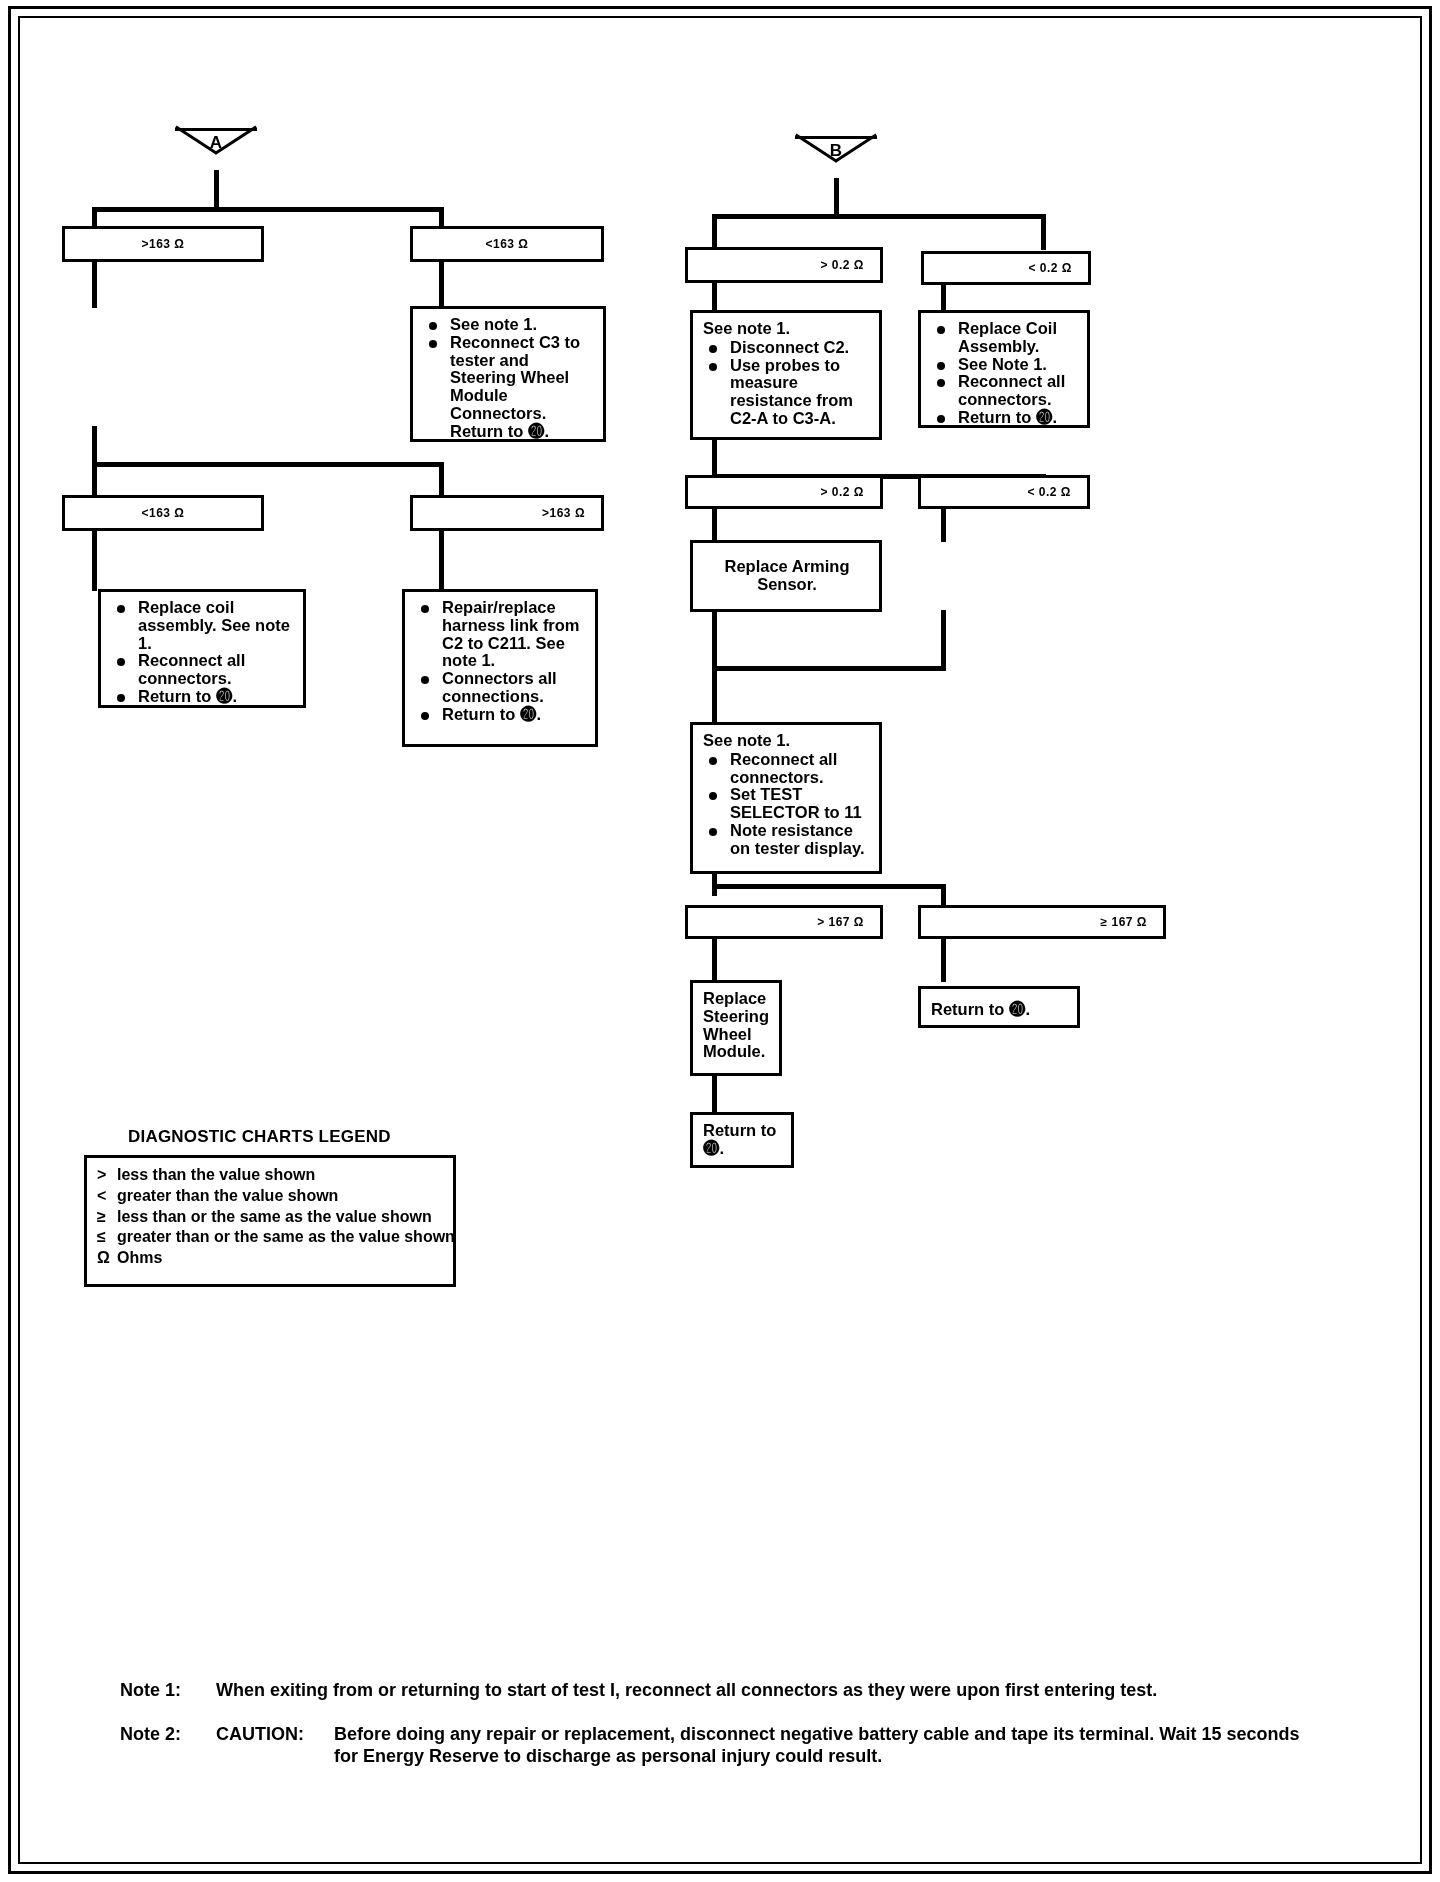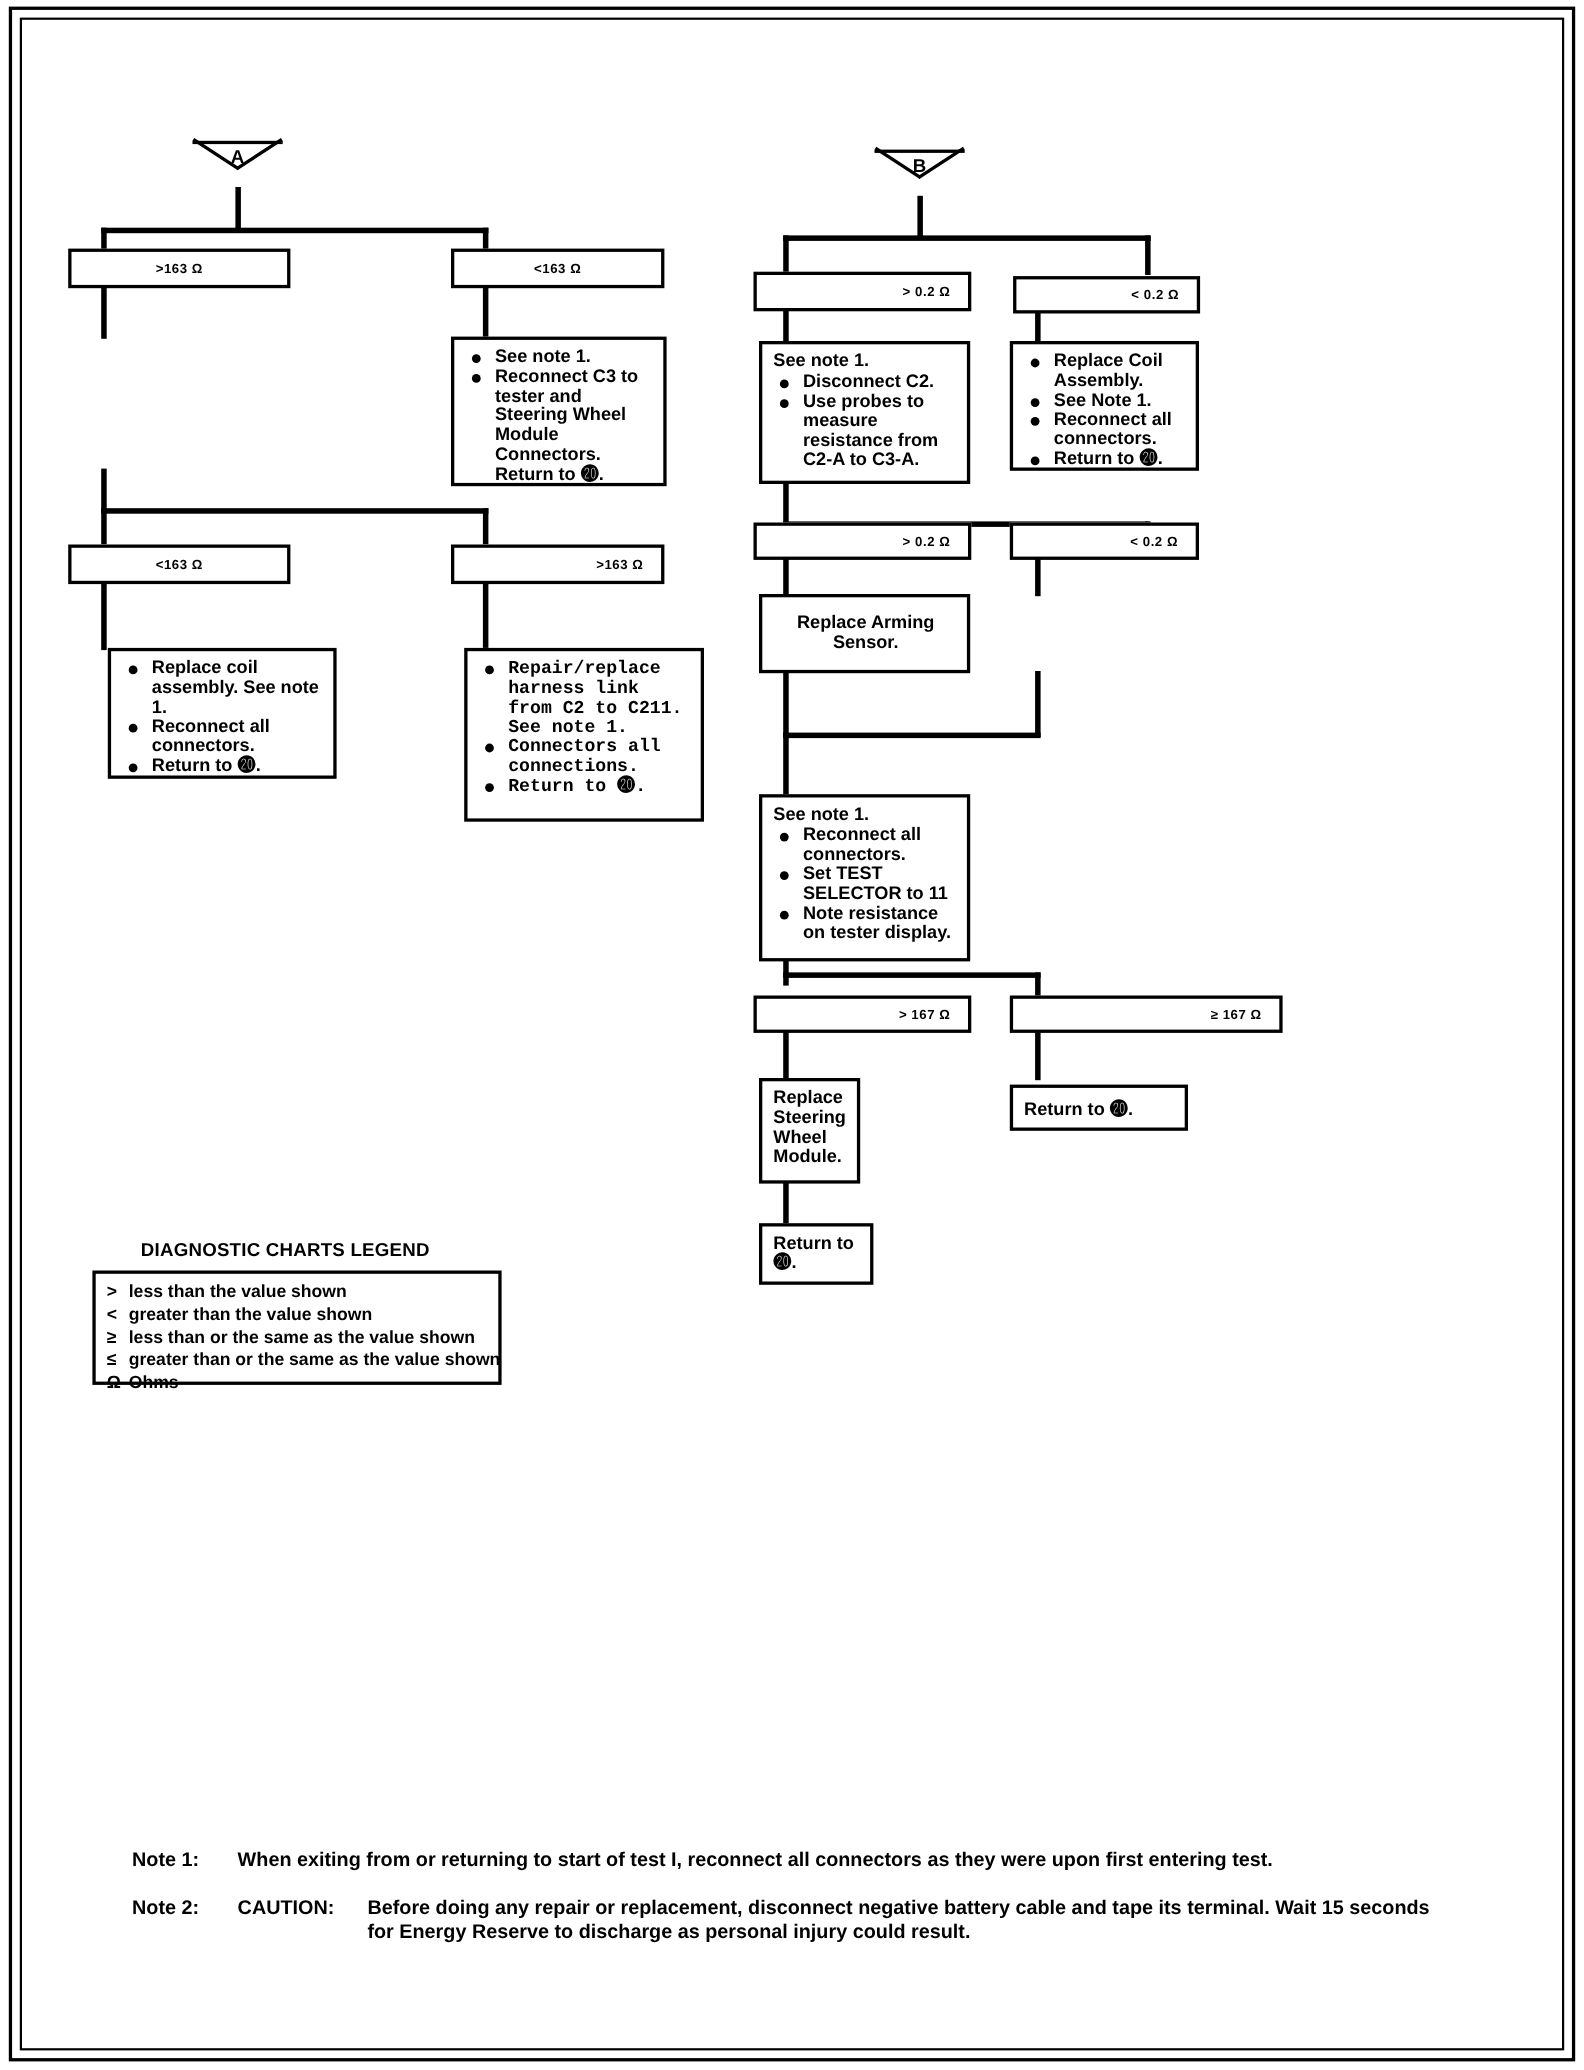--- a/index.html
+++ b/index.html
@@ -109,21 +109,21 @@
   <div class="ln lnv" style="left:439px;top:529px;height:62px;"></div>
 
   <div class="box tbox" style="left:62px;top:589px;width:208px;height:119px;margin-left:36px;">
     <ul class="bl">
       <li>Replace coil assembly. See note 1.</li>
       <li>Reconnect  all connectors.</li>
       <li>Return to ⓴.</li>
     </ul>
   </div>
 
-  <div class="box tbox" style="left:422px;top:589px;width:218px;height:158px;font-family:Liberation Mono, monospace;">
+  <div class="box tbox" style="left:402px;top:589px;width:196px;height:158px;">
     <ul class="bl">
       <li>Repair/replace harness link from C2 to C211. See note 1.</li>
       <li>Connectors all connections.</li>
       <li>Return to ⓴.</li>
     </ul>
   </div>
 
   <div class="tri-wrap" style="left:795px;top:136px;">
     <div class="tri">
       <div class="tri-top"></div>
@@ -207,21 +207,21 @@
     <span class="lead" style="padding-top:5px;display:block;">Return to ⓴.</span>
   </div>
 
   <div class="ln lnv" style="left:712px;top:1074px;height:42px;"></div>
 
   <div class="box tbox" style="left:690px;top:1112px;width:104px;height:56px;">
     <span class="lead">Return to ⓴.</span>
   </div>
 
   <div class="legend-title" style="left:128px;top:1127px;">DIAGNOSTIC CHARTS LEGEND</div>
-  <div class="legend-box" style="left:84px;top:1155px;width:372px;height:104px;">
+  <div class="legend-box" style="left:84px;top:1155px;width:372px;height:132px;">
     <div class="legend-row">
       <span class="sym">&gt;</span><span>less than the value shown</span>
     </div>
     <div class="legend-row">
       <span class="sym">&lt;</span><span>greater than the value shown</span>
     </div>
     <div class="legend-row">
       <span class="sym">≥</span><span>less than or the same as the value shown</span>
     </div>
     <div class="legend-row">

